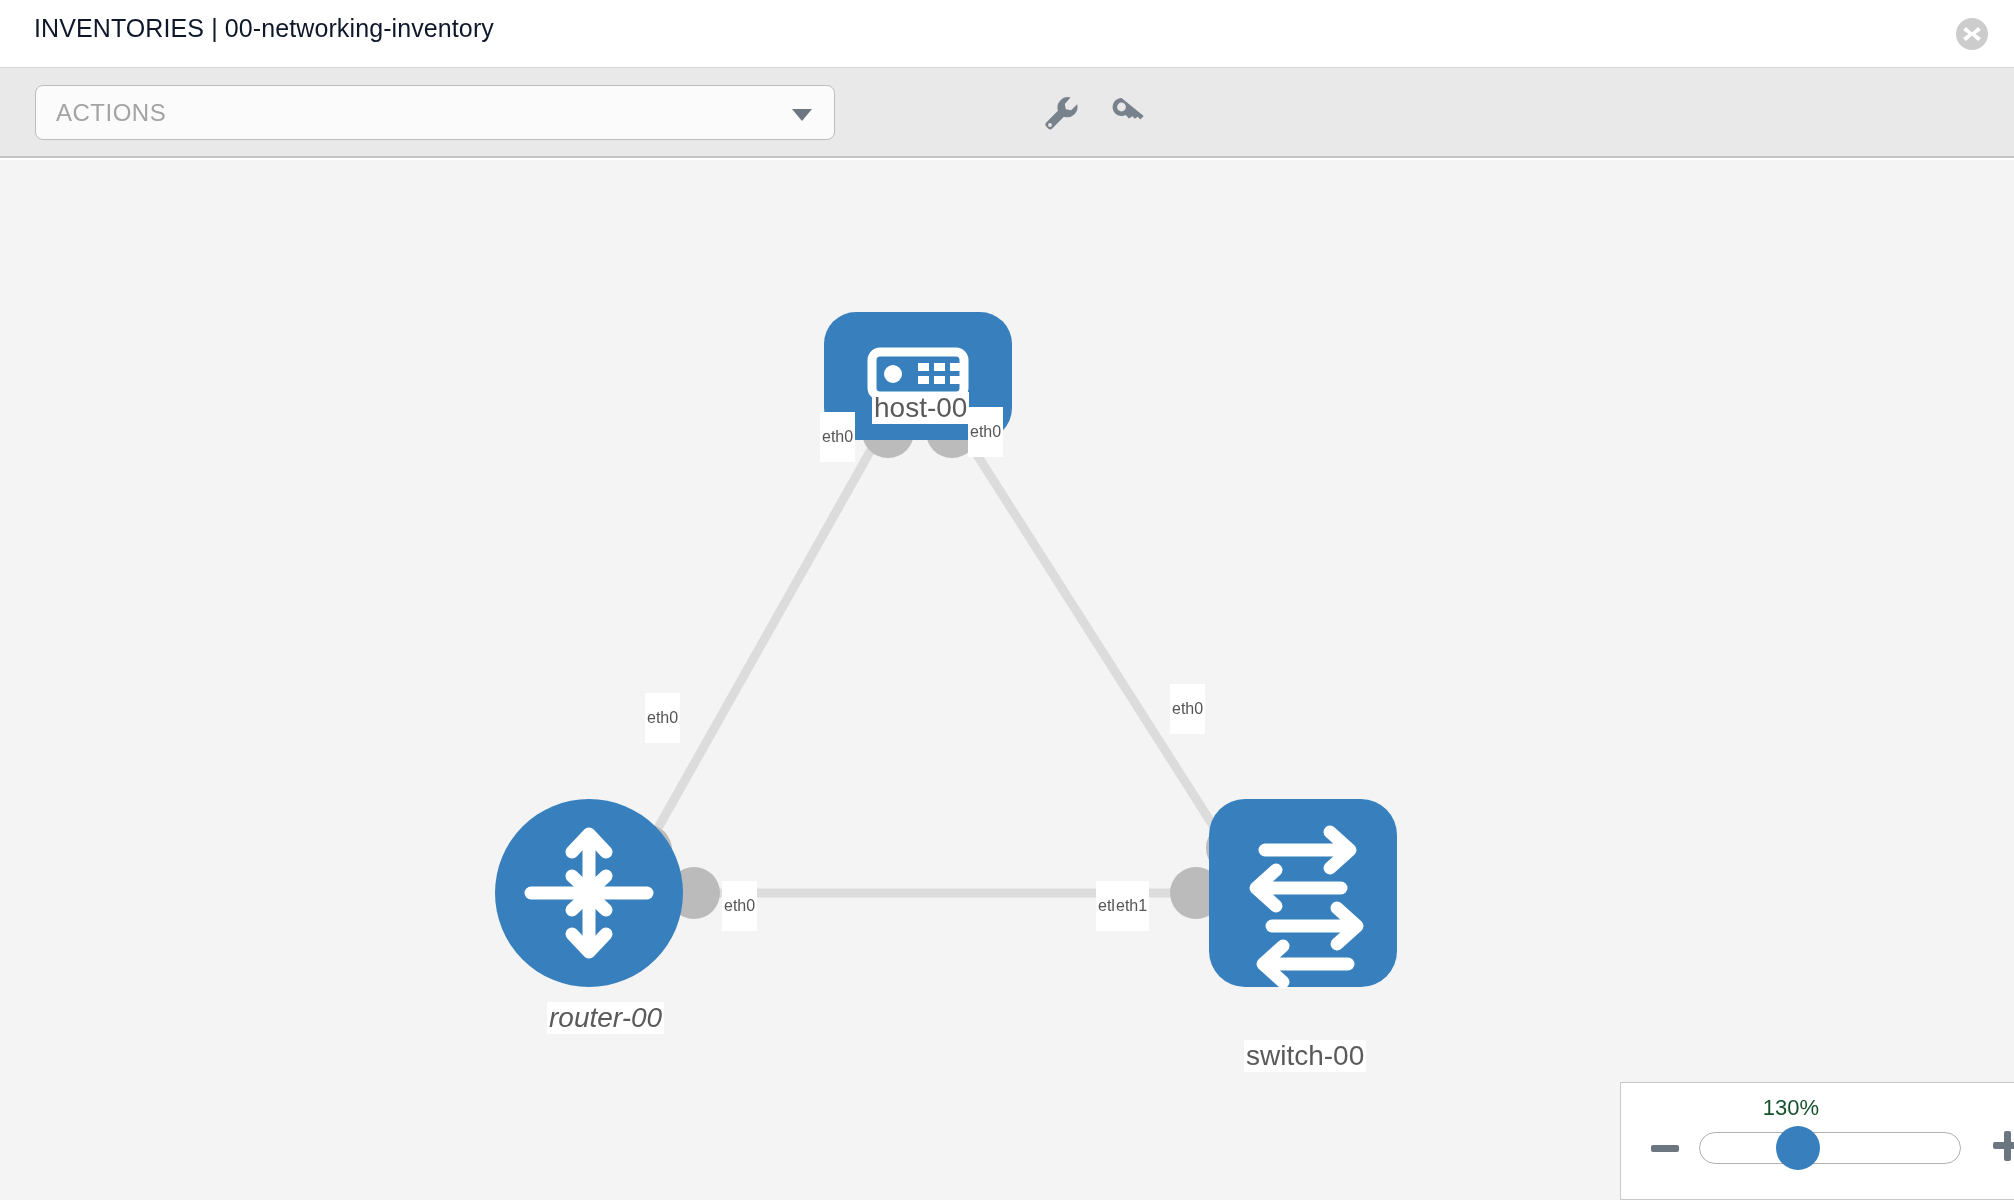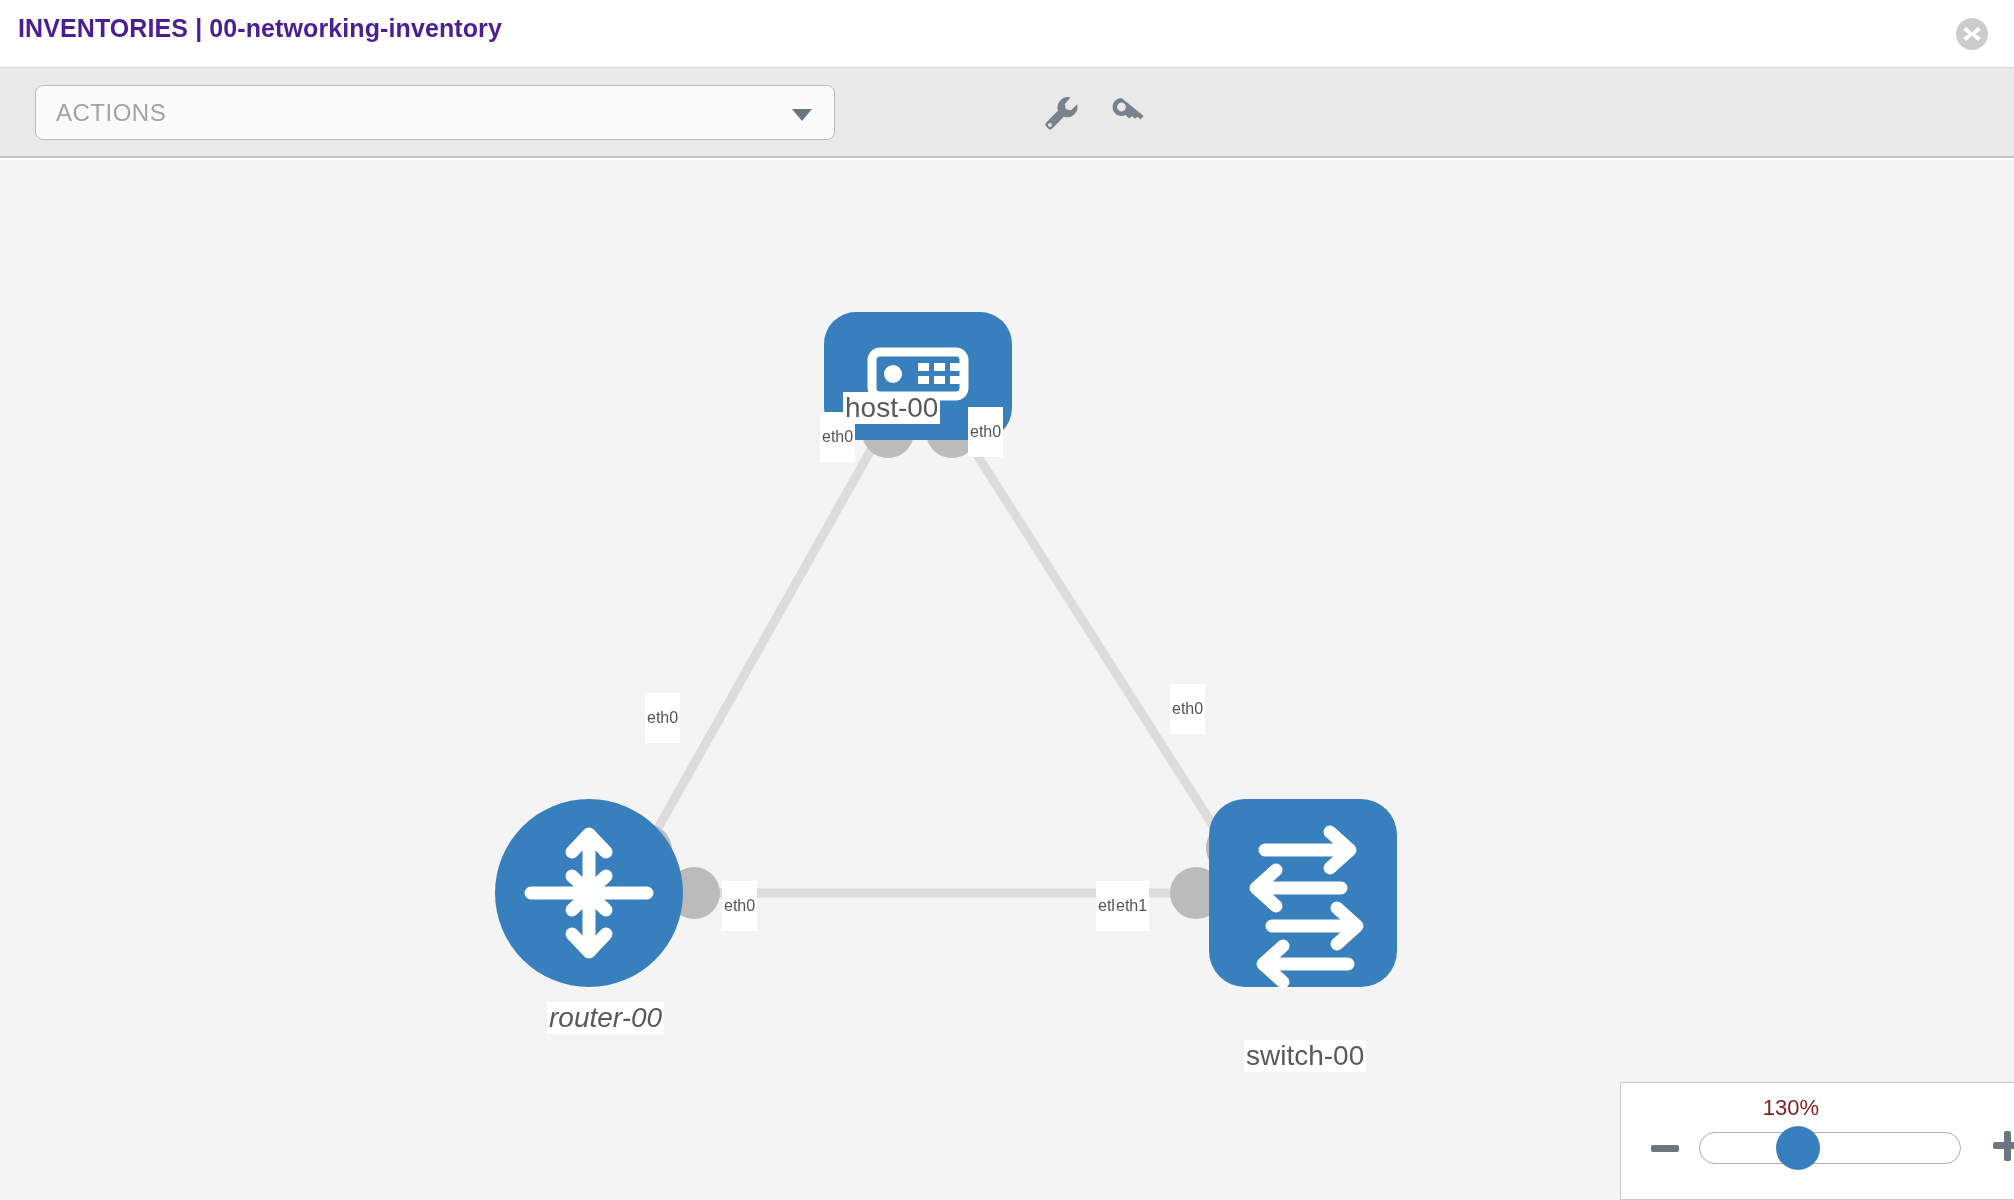--- a/index.html
+++ b/index.html
@@ -13,23 +13,23 @@
   #app { position: relative; width: 2014px; height: 1200px; }
 
   
   .header {
     position: absolute; left: 0; top: 0;
     width: 2014px; height: 68px;
     background: #ffffff;
     border-bottom: 1px solid #d7d7d7;
   }
   .header-title {
-    position: absolute; left: 18px; top: 14px;
-    font-size: 25px; font-weight: bold;
-    color: #4c1d95;
+    position: absolute; left: 34px; top: 14px;
+    font-size: 25px; font-weight: normal;
+    color: #0f172a;
     letter-spacing: 0.1px;
     white-space: nowrap;
   }
   .close-btn {
     position: absolute; right: 26px; top: 18px;
     width: 32px; height: 32px; border-radius: 50%;
     background: #cccccc;
     cursor: pointer;
   }
   .close-btn svg { display: block; }
@@ -112,21 +112,21 @@
   
   .zoom-panel {
     position: absolute; left: 1620px; top: 1082px;
     width: 420px; height: 118px;
     background: #ffffff;
     border: 1px solid #c9c9c9;
   }
   .zoom-value {
     position: absolute; left: 0; top: 12px;
     width: 340px; text-align: center;
-    font-size: 22px; color: #7f1d1d;
+    font-size: 22px; color: #14532d;
   }
   .zoom-minus {
     position: absolute; left: 30px; top: 62px;
     width: 28px; height: 7px; background: #6c7680;
     border-radius: 2px; cursor: pointer;
   }
   .zoom-track {
     position: absolute; left: 78px; top: 49px;
     width: 262px; height: 32px;
     border: 1px solid #b0b0b0; border-radius: 16px;
@@ -254,21 +254,21 @@
     </svg>
 
     <span class="port-label" style="left:820px; top:252px;">eth0</span>
     <span class="port-label" style="left:968px; top:247px;">eth0</span>
     <span class="port-label" style="left:645px; top:533px;">eth0</span>
     <span class="port-label" style="left:1170px; top:524px;">eth0</span>
     <span class="port-label" style="left:722px; top:721px;">eth0</span>
     <span class="port-label" style="left:1096px; top:721px;">eth0</span>
     <span class="port-label" style="left:1114px; top:721px;">eth1</span>
 
-    <span class="node-label" style="left:843px; top:232px;">host-00</span>
+    <span class="node-label" style="left:872px; top:232px;">host-00</span>
     <span class="node-label" style="left:547px; top:842px;font-style:italic;">router-00</span>
     <span class="node-label" style="left:1244px; top:842px;margin-top:38px;">switch-00</span>
 
   </div>
 
   <div class="zoom-panel">
     <div class="zoom-value">130%</div>
     <div class="zoom-minus"></div>
     <div class="zoom-track"></div>
     <div class="zoom-thumb"></div>

